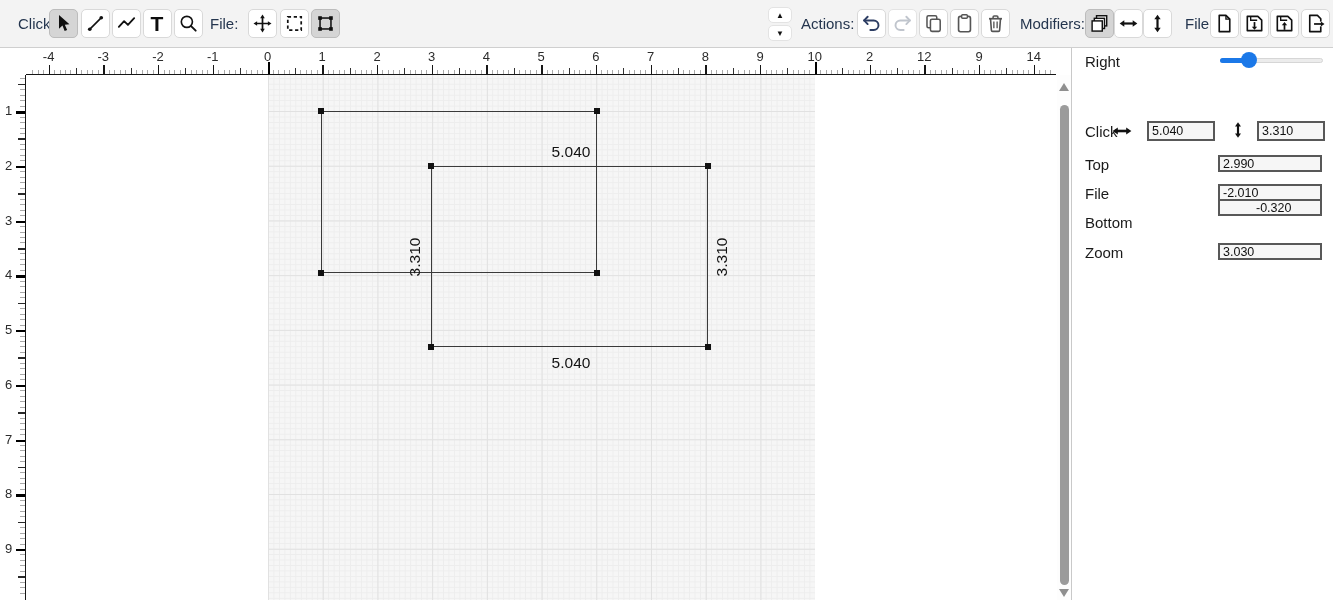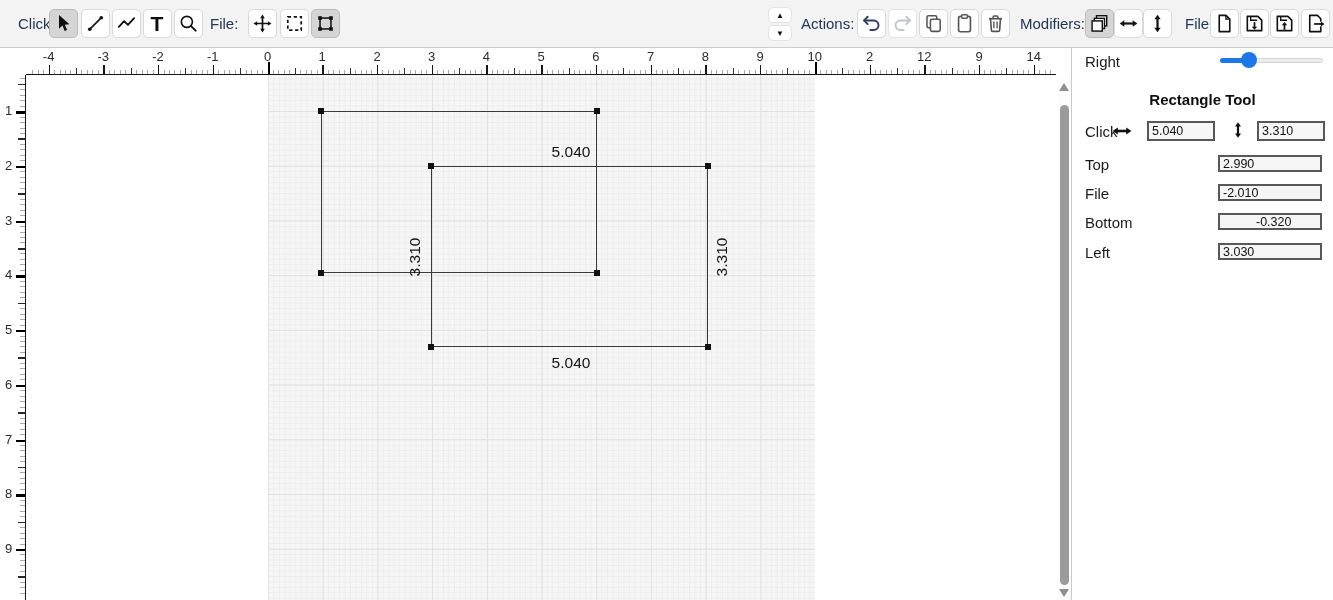--- a/index.html
+++ b/index.html
@@ -618,21 +618,20 @@
   <div class="vs-thumb"></div>
   <div class="vs-down"></div>
 </div>
 
 <div class="panel">
   <span class="p-zoom-label">Right</span>
   <div class="slider-track"></div>
   <div class="slider-fill" id="slider-fill" style="width: 29px; background: rgb(27, 120, 232);"></div>
   <div class="slider-thumb" id="slider-thumb" style="background: rgb(27, 120, 232); left: 169px;"></div>
 
-  <div class="p-title">Rectangle Tool</div>
 
   <span class="p-label" style="top:75px">Click</span>
   <span class="size-arrow" style="left:36px; top:71px">
     <svg viewBox="0 0 24 24" width="28" height="24">
         <path d="M6.5 12 H17.5" stroke="#111" stroke-width="2.6"></path>
         <path d="M2.6 12 L7.8 8.4 V15.6 Z" fill="#111"></path>
         <path d="M21.4 12 L16.2 8.4 V15.6 Z" fill="#111"></path>
       </svg>
   </span>
   <input class="p-input" style="left: 75px; top: 73px; width: 68px; height: 20px;" value="5.040">
@@ -645,17 +644,17 @@
   </span>
   <input class="p-input" style="left: 185px; top: 73px; width: 68px; height: 20px;" value="3.310">
 
   <span class="p-label" style="top:108px">Top</span>
   <input class="p-input" style="left: 146px; top: 107px; width: 104px; height: 17px;" value="2.990">
 
   <span class="p-label" style="top:137px">File</span>
   <input class="p-input" style="left: 146px; top: 136px; width: 104px; height: 17px;" value="-2.010">
 
   <span class="p-label" style="top:166px">Bottom</span>
-  <input class="p-input" style="left: 146px; top: 165px; width: 104px; height: 17px; padding-left: 36px;" value="-0.320">
-
-  <span class="p-label" style="top:196px">Left</span>
+  <input class="p-input" style="left: 146px; top: 151px; width: 104px; height: 17px; padding-left: 36px;" value="-0.320">
+
+  <span class="p-label" style="top:196px">Zoom</span>
   <input class="p-input" style="left: 146px; top: 195px; width: 104px; height: 17px;" value="3.030">
 </div>
 
 </body></html>

